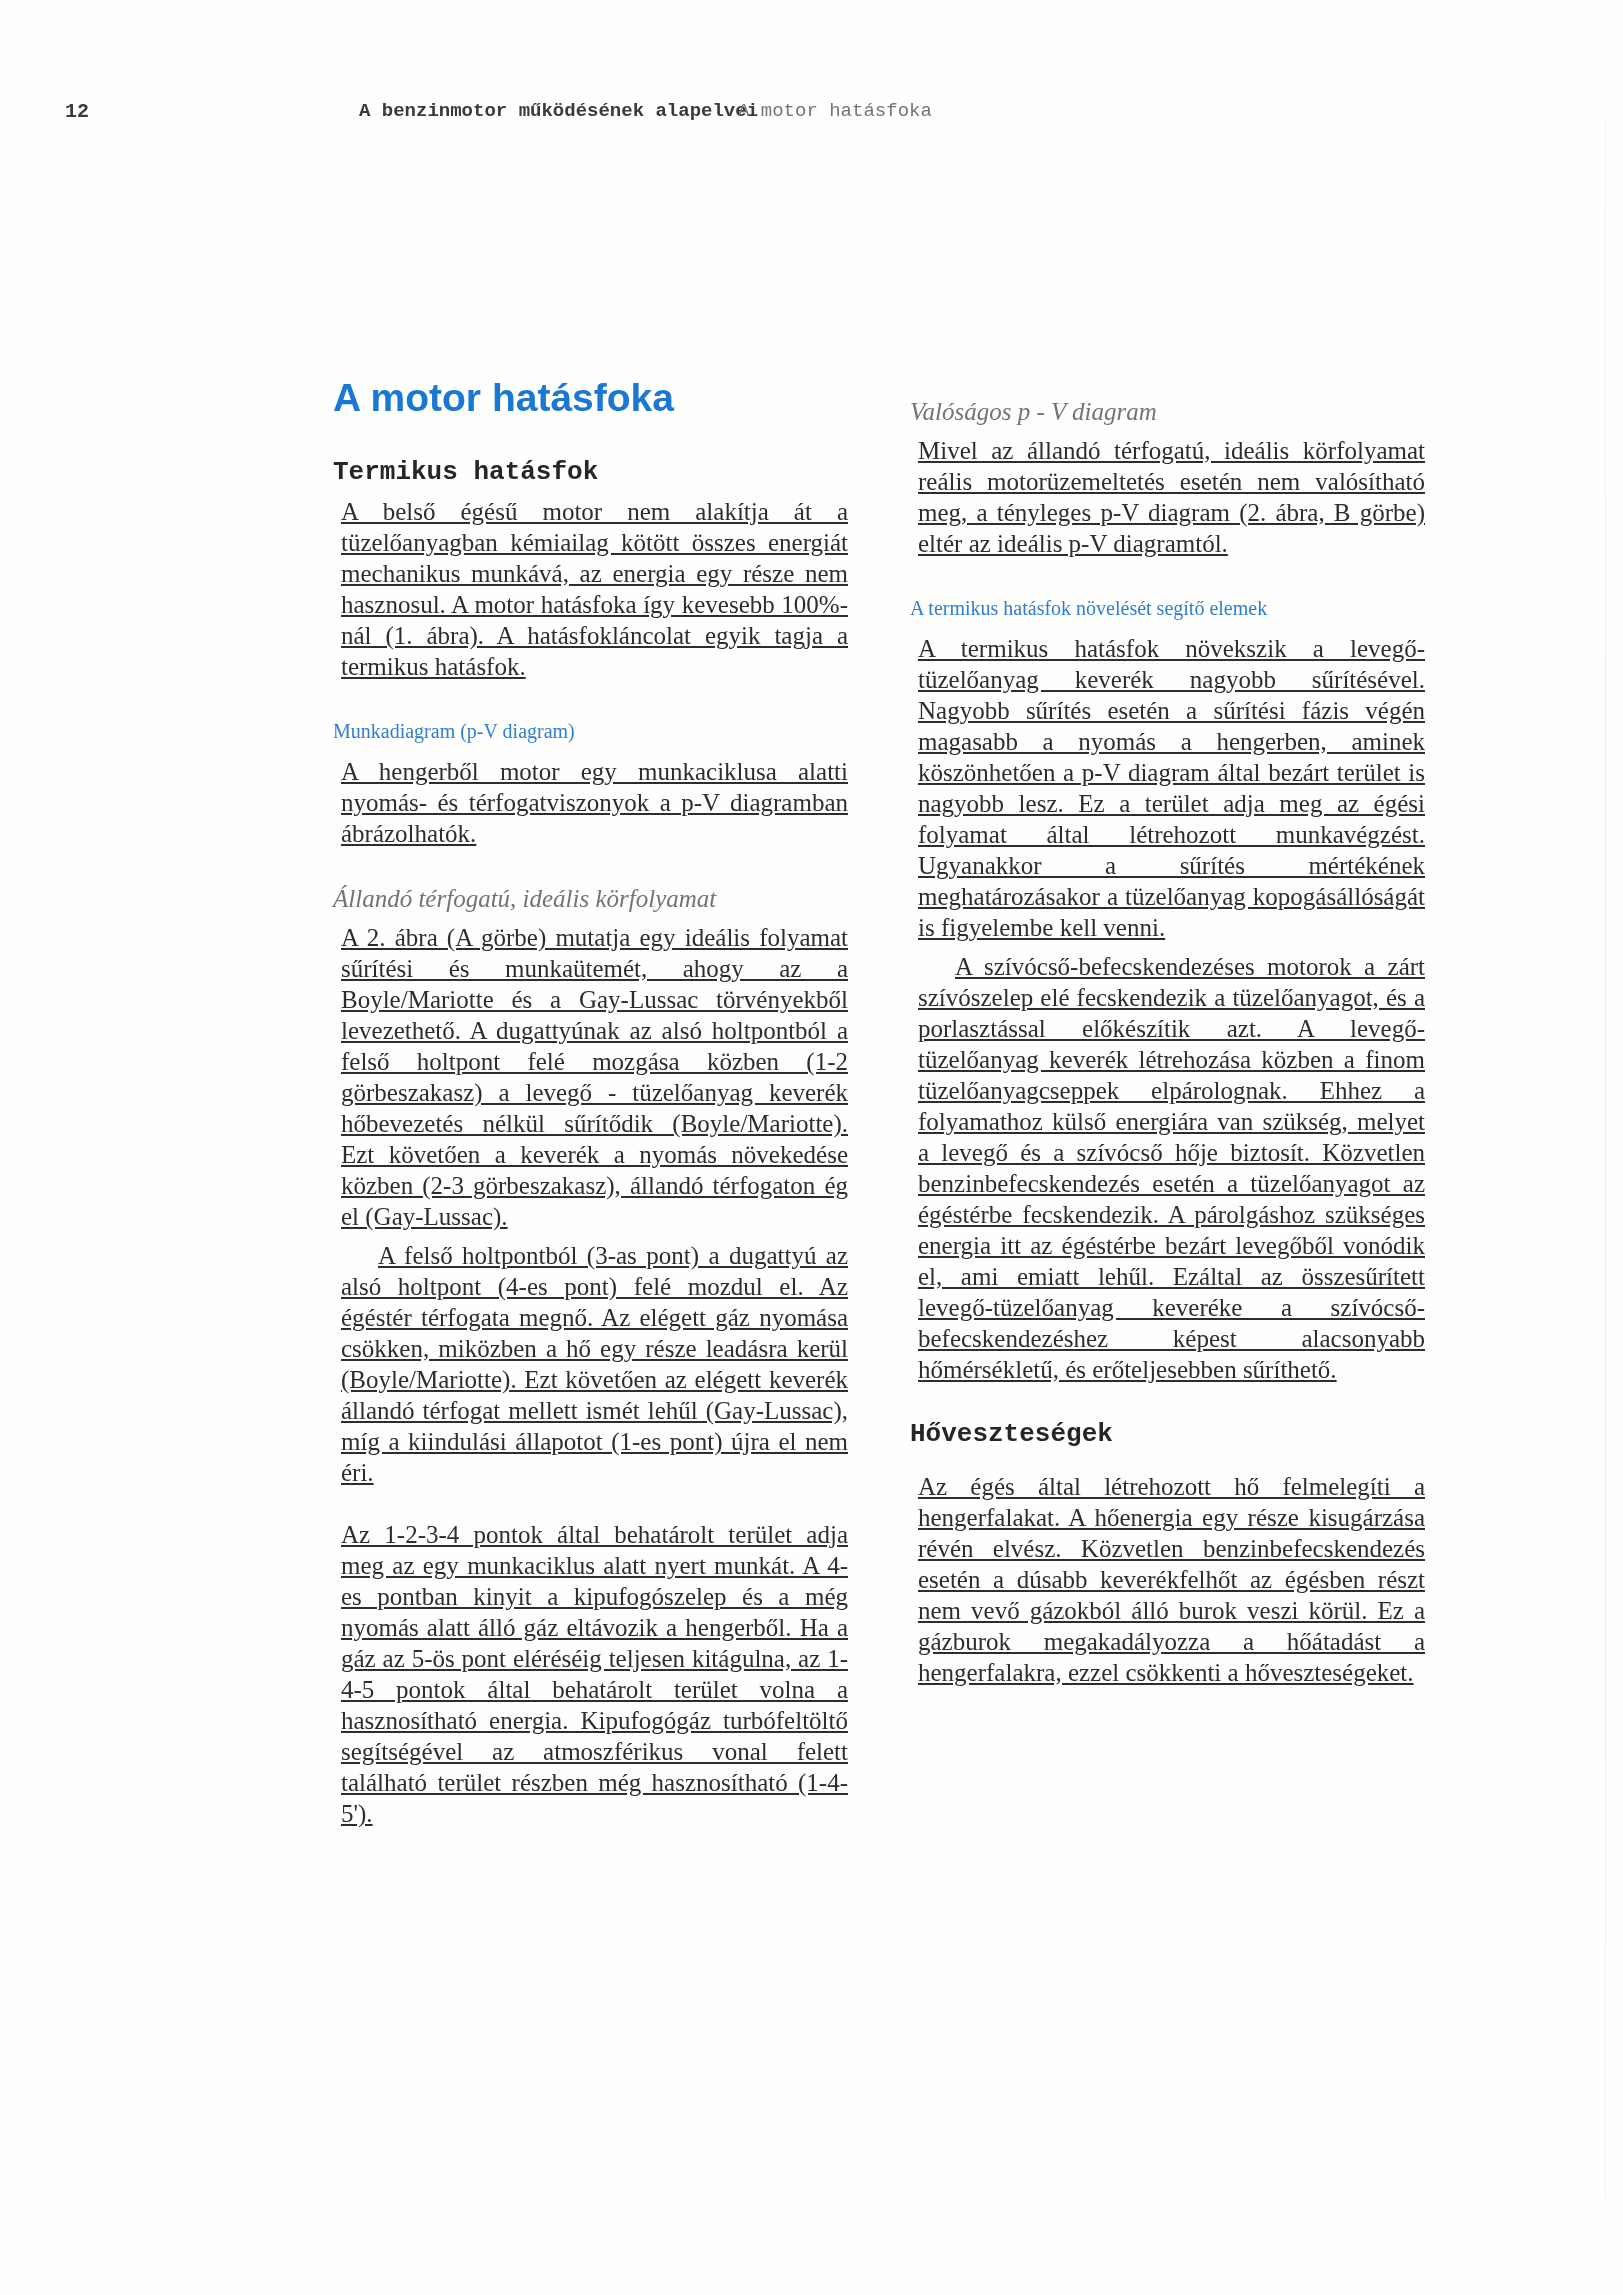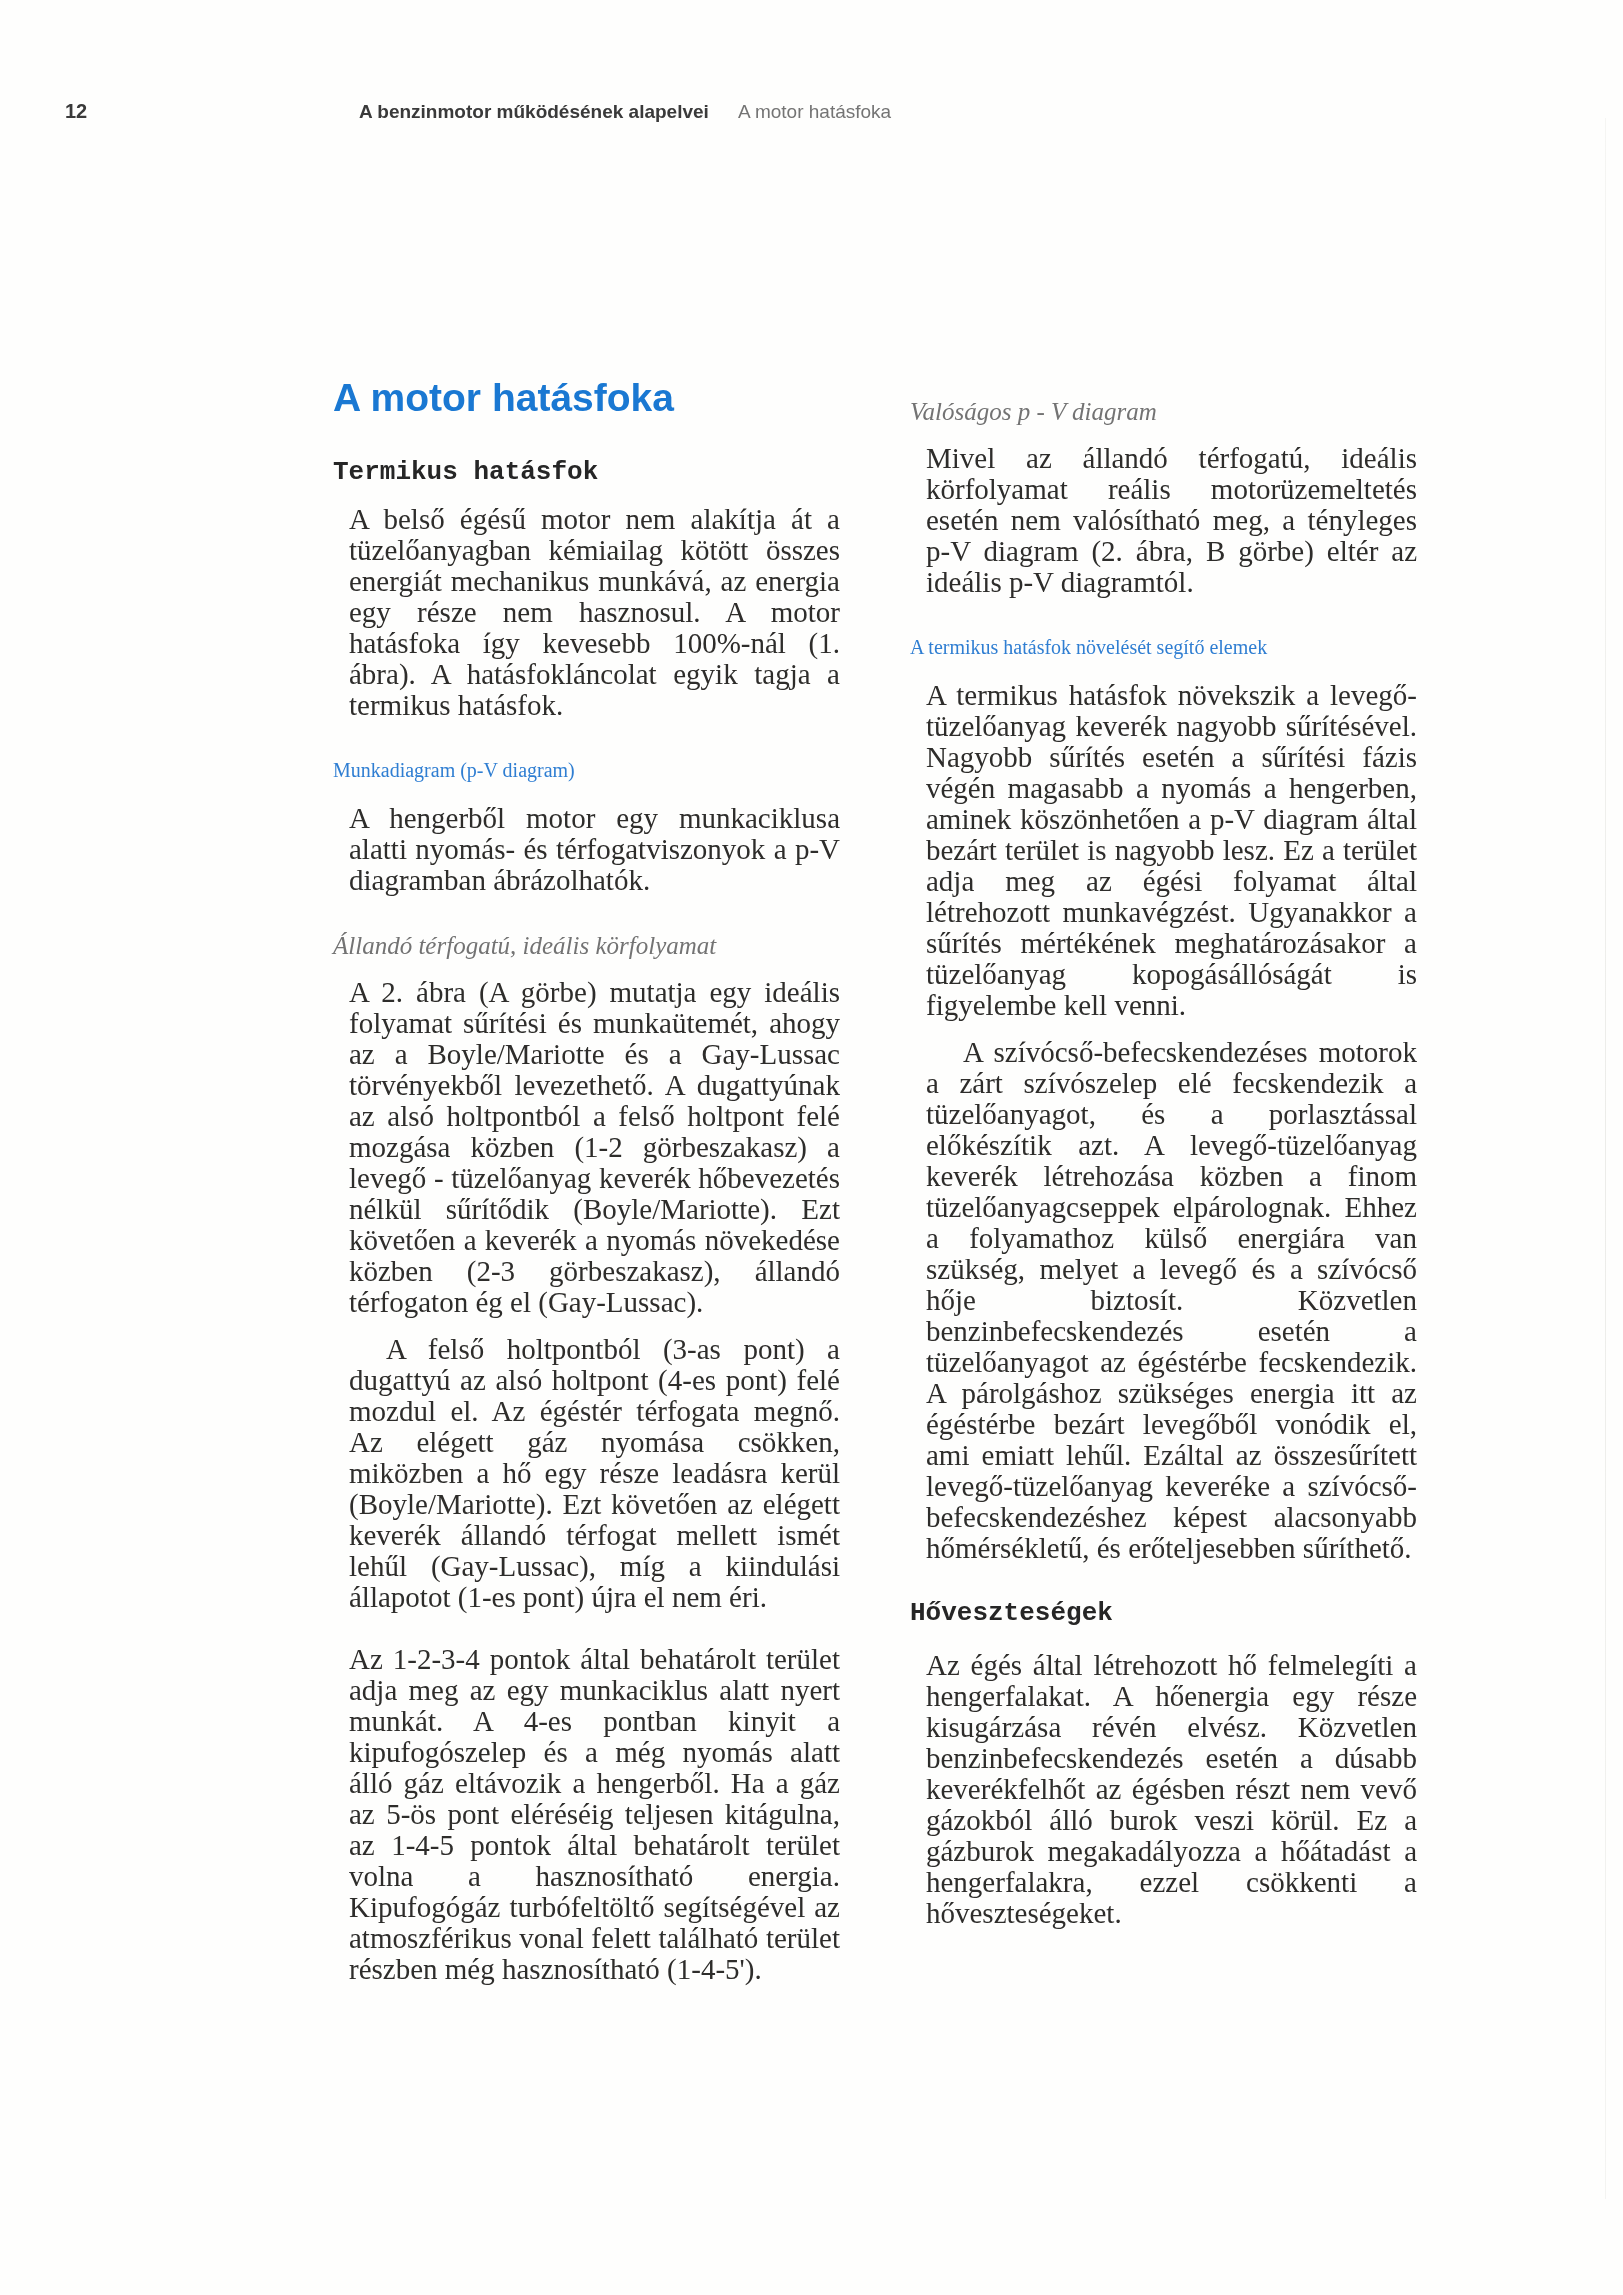--- a/index.html
+++ b/index.html
@@ -21,21 +21,21 @@
     height: 2081px;
     background: linear-gradient(#f1f1ee, #e4e4e0, #efefec);
     opacity: .7;
   }
   .running-header {
     position: absolute;
     top: 97px;
     left: 0;
     width: 1623px;
     height: 29px;
-    font-family: Liberation Sans, sans-serif;
+    font-family: Liberation Mono, monospace;
     font-size: 19px;
     line-height: 29px;
   }
   .page-number {
     position: absolute;
     left: 65px;
     font-weight: bold;
     color: #3a3a3a;
     font-size: 20px;
   }
@@ -89,25 +89,26 @@
   }
   .h-italic {
     font-size: 25px;
     line-height: 31px;
     font-style: italic;
     color: #737373;
     margin: 34px 0 2.6px 0;
     font-weight: normal;
   }
   p.body {
-    font-size: 29px;
+    font-size: 25px;
     line-height: 31px;
-    margin: 16px;
+    margin: 8px;
     text-align: justify;
     text-align-last: left;
+    text-decoration: underline;
   }
   p.body.indent { text-indent: 37px; }
   p.body.spaced-before { margin-top: 31px; }
   .h-bold.spaced-before { margin-top: 34px; margin-bottom: 21px; }
 </style>
 </head>
 <body>
 
 <div class="page">
 

